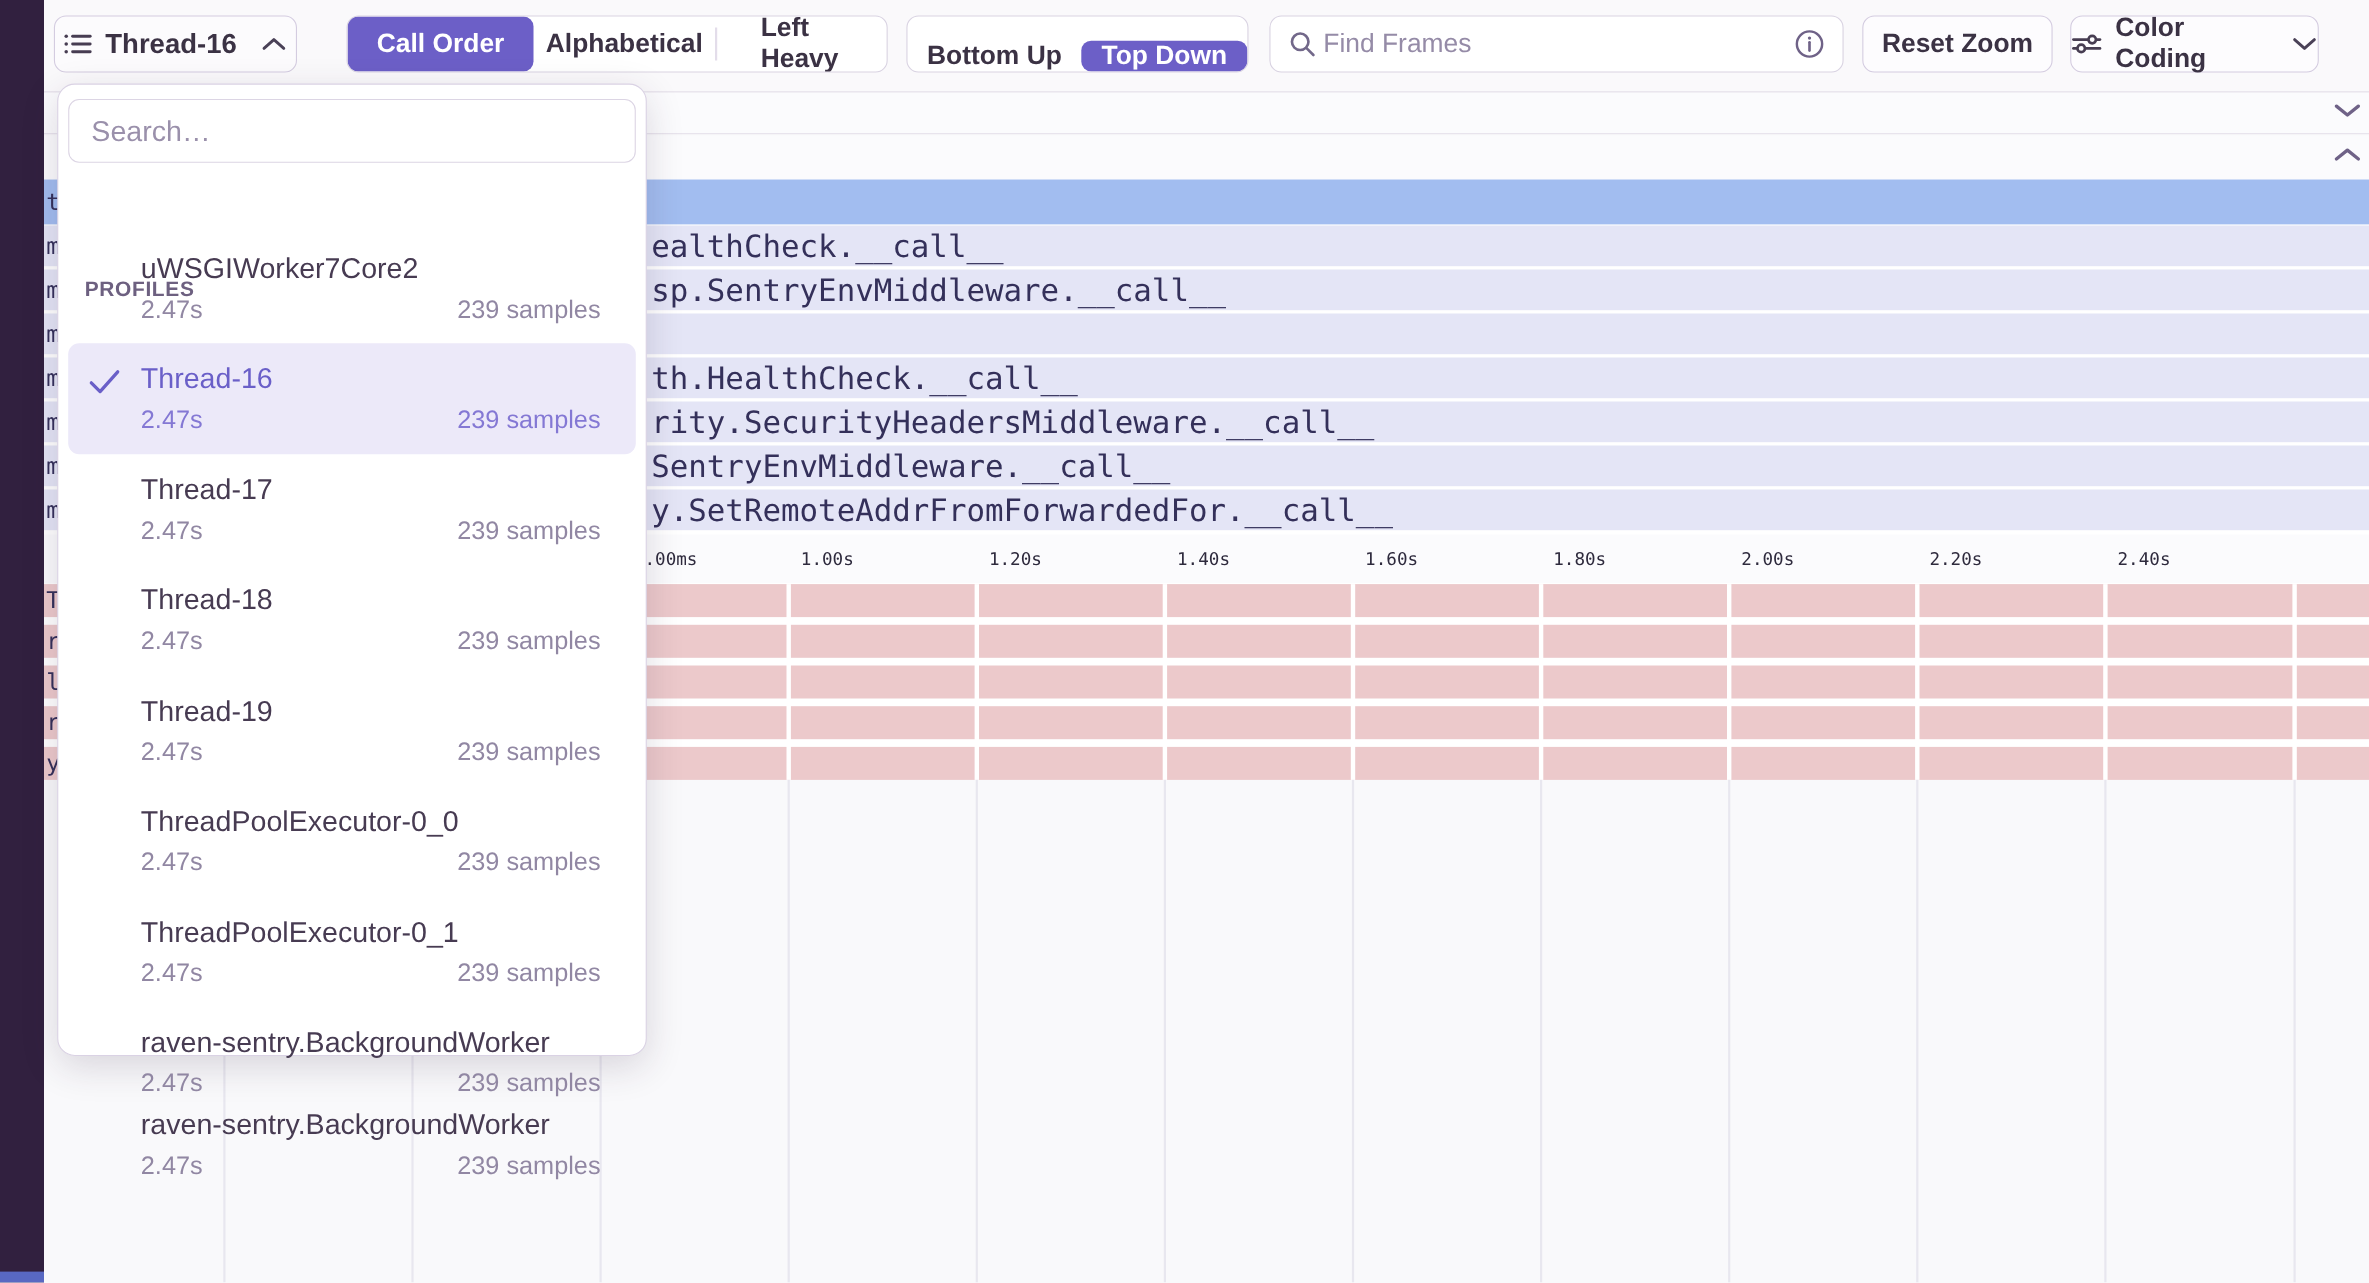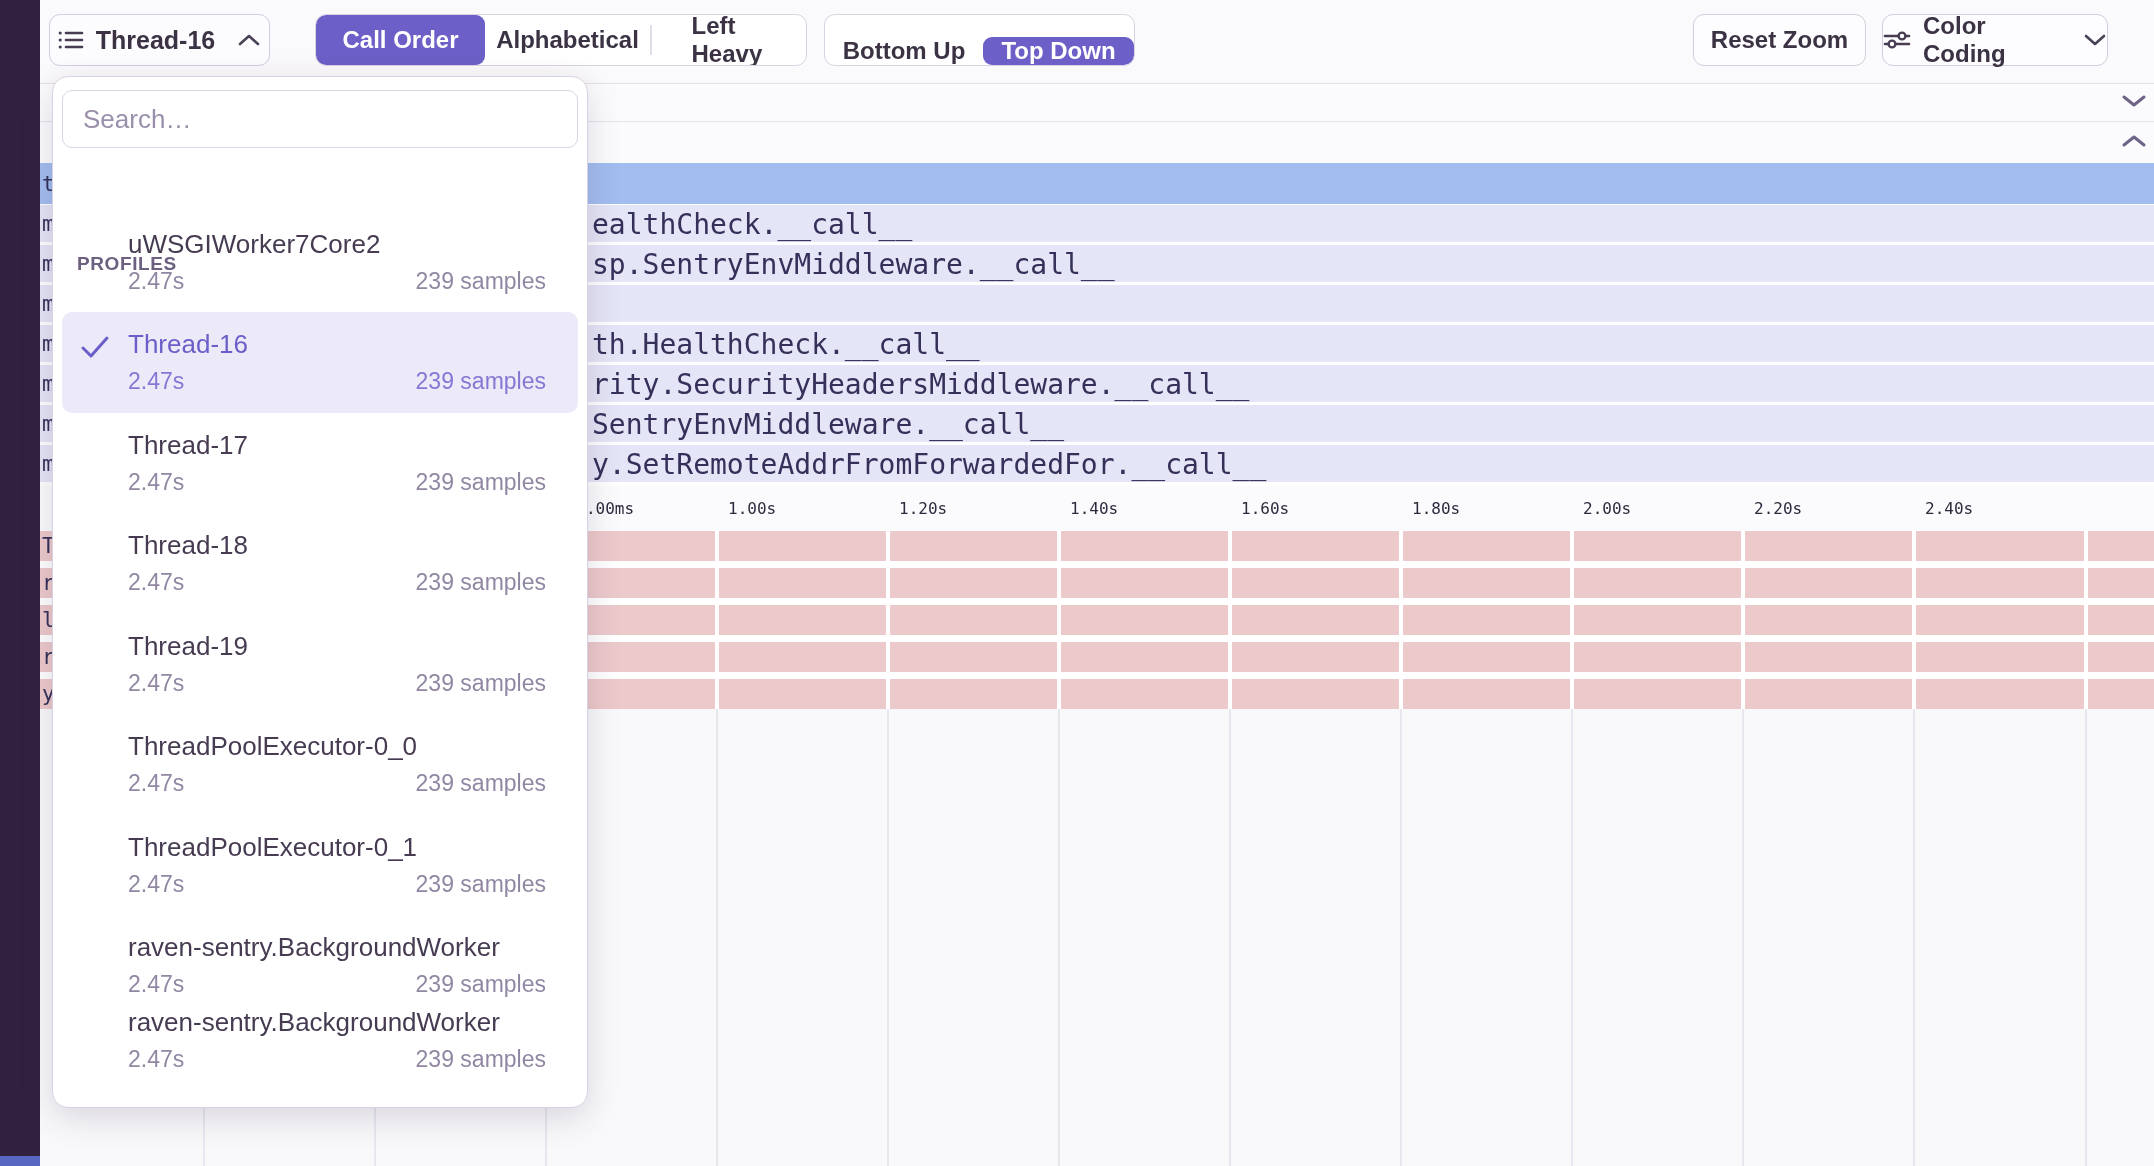--- a/index.html
+++ b/index.html
@@ -48,21 +48,21 @@
   .row-frag{position:absolute;left:552px;top:50%;transform:translateY(-50%);font-size:28px;color:#34305A;white-space:pre;}
 
   #time-axis{position:absolute;left:0;top:486px;width:2114px;height:44px;background:#FBFBFD;}
   .tick-label{position:absolute;top:50%;transform:translateY(-50%);width:146px;text-align:left;
               font-size:16px;color:#2E2A3D;}
 
   .grid-pink{position:absolute;top:531px;height:178px;width:4px;background:#FFFFFF;}
   .grid-lower{position:absolute;top:709px;height:457px;width:2px;background:#E8E7EF;}
 
   
-  #profiles-dropdown{position:absolute;left:52px;top:76px;width:536px;height:1032px;background:#FFFFFF;
+  #profiles-dropdown{position:absolute;left:52px;top:76px;width:536px;height:884px;background:#FFFFFF;
                      border:1px solid #DAD2E4;border-radius:16px;box-sizing:border-box;
                      box-shadow:0 10px 34px rgba(49,32,63,0.16);z-index:50;}
   #dropdown-search{position:absolute;left:9px;right:9px;top:13px;height:58px;border:1.5px solid #DCD5E4;
                    border-radius:10px;box-sizing:border-box;display:flex;align-items:center;}
   #dropdown-search input{flex:1;border:none;outline:none;background:transparent;padding:0 20px;
                          font-size:26px;font-family:"Liberation Sans",sans-serif;color:#473B52;}
   #dropdown-search input::placeholder{color:#9A90AB;}
   #profiles-header{position:absolute;left:24px;top:176px;font-size:19px;font-weight:700;
                    letter-spacing:0.6px;color:#6D6080;}
   .profile-item{position:absolute;left:9px;right:9px;height:101px;border-radius:10px;cursor:pointer;}
@@ -217,20 +217,36 @@
       <div class="seg-item" style="width:165px;">Alphabetical</div>
       <div class="seg-divider"></div>
       <div class="seg-item" style="flex:1;margin-left:40px;">Left Heavy</div>
     </div>
 
     <div class="segment" style="left:784px;width:311px;align-items:flex-end;">
       <div class="seg-item" style="width:158px;">Bottom Up</div>
       <div class="seg-item active" style="flex:1;">Top Down</div>
     </div>
 
+    <div id="find-frames">
+      <span class="icon-svg" style="margin-left:16px;display:flex;">
+        <svg width="26" height="26" viewBox="0 0 26 26">
+            <circle cx="11" cy="11" r="7.5" fill="none" stroke="#72688A" stroke-width="2.4"></circle>
+            <line x1="16.5" y1="16.5" x2="23" y2="23" stroke="#72688A" stroke-width="2.4" stroke-linecap="round"></line>
+          </svg>
+      </span>
+      <input type="text" placeholder="Find Frames" style="">
+      <span class="icon-svg" style="margin-right:16px;display:flex;">
+        <svg width="28" height="28" viewBox="0 0 28 28">
+            <circle cx="14" cy="14" r="11.5" fill="none" stroke="#6F6287" stroke-width="2.2"></circle>
+            <circle cx="14" cy="8.6" r="1.5" fill="#6F6287"></circle>
+            <line x1="14" y1="12.5" x2="14" y2="20" stroke="#6F6287" stroke-width="2.4" stroke-linecap="round"></line>
+          </svg>
+      </span>
+    </div>
 
     <div class="tb-btn" style="left:1653px;width:173px;">
       <span>Reset Zoom</span>
     </div>
 
     <div class="tb-btn" style="left:1842px;width:226px;">
       <span class="icon-svg" style="margin-right:12px;display:flex;">
         <svg width="28" height="22" viewBox="0 0 28 22">
           <g stroke="#473D52" stroke-width="2.6" stroke-linecap="round" fill="none">
             <line x1="2" y1="7" x2="26" y2="7"></line>

